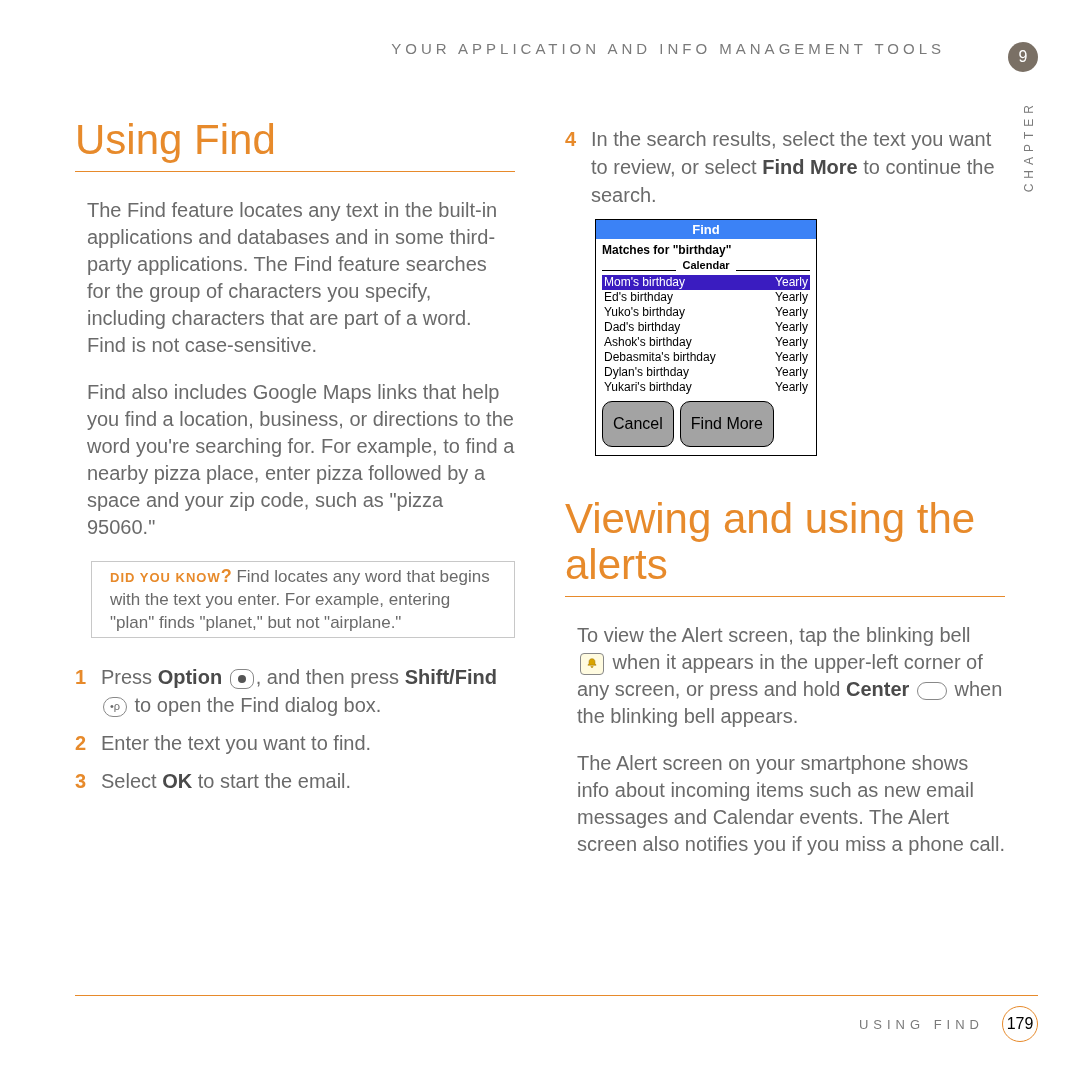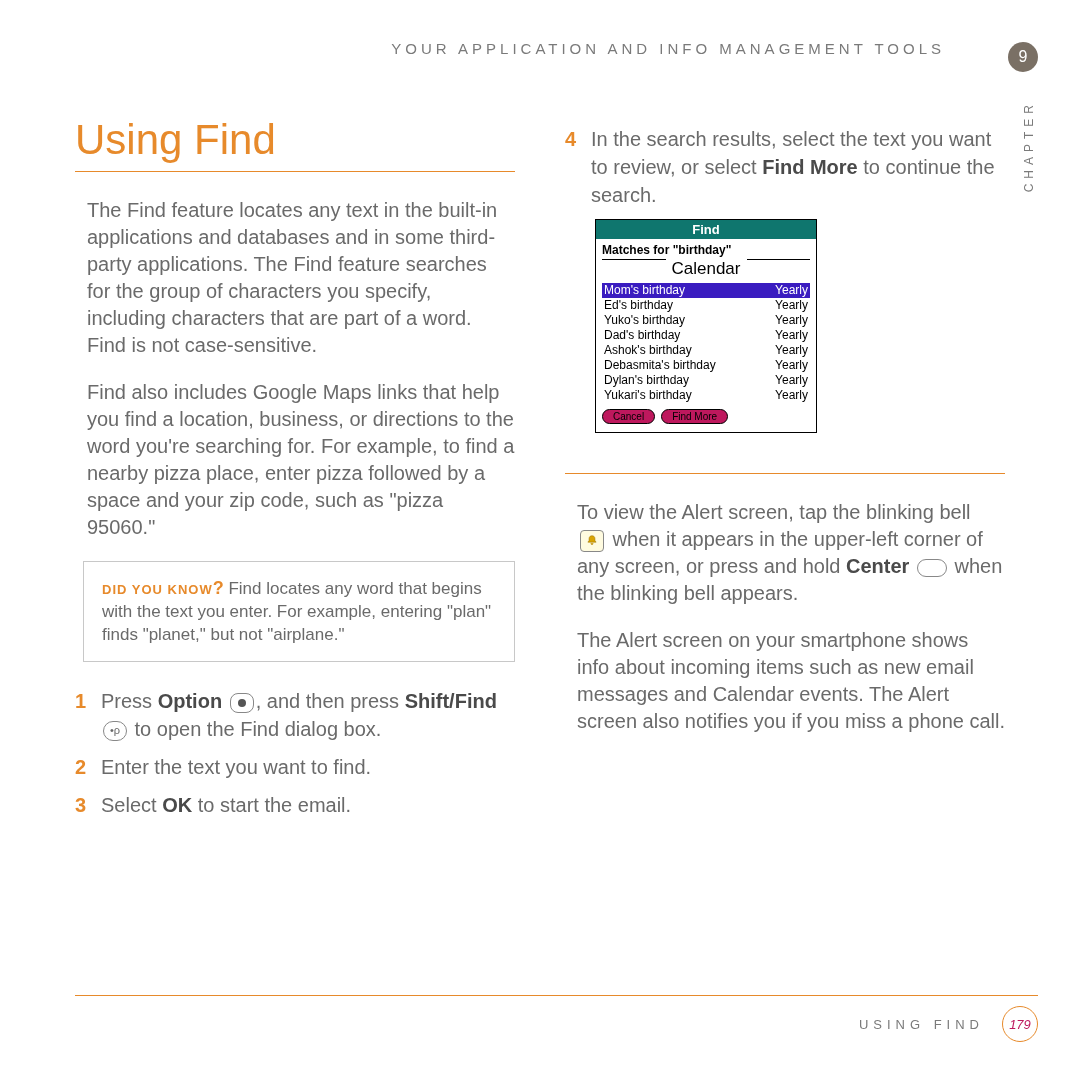--- a/index.html
+++ b/index.html
@@ -72,25 +72,25 @@
     margin-bottom: 25px;
   }
   p.body {
     font-size: 20px;
     line-height: 1.35;
     margin: 0 0 20px 12px;
     color: #6a6a6a;
   }
   .tipbox {
     border: 1px solid #c8c8c8;
-    padding: 14px 18px;
+    padding: 2px 18px;
     font-size: 17px;
     line-height: 1.35;
     color: #6a6a6a;
-    margin: 10px 0 25px 8px;
+    margin: 10px 0 25px 16px;
   }
   .tip-label {
     color: #e78a2b;
     font-size: 13px;
     letter-spacing: 1px;
     font-weight: bold;
   }
   .tip-q { color:#e78a2b; font-weight:bold; font-size:18px;}
   ol.steps {
     list-style: none;
@@ -140,42 +140,42 @@
   .find-dialog {
     width: 220px;
     border: 1px solid #000;
     font-family: Verdana, Arial, sans-serif;
     font-size: 13px;
     margin: 10px 0 40px 30px;
     background: #fff;
     color: #000;
   }
   .find-title {
-    background: #0f766e;
+    background: #3b82f6;
     color: #fff;
     text-align: center;
     font-weight: bold;
     padding: 2px 0;
   }
   .find-body { padding: 4px 6px 8px 6px; }
   .find-matches { font-weight: bold; font-size: 12px; margin-bottom: 2px;}
   .find-divider {
-    display:flex; align-items:flex-start; font-size:17px; margin:2px 0 4px 0;
+    display:flex; align-items:flex-end; font-size:11px; margin:2px 0 4px 0;font-weight:bold;
   }
   .find-divider::before, .find-divider::after {
     content:""; flex:1; height:1px; background:#000;
   }
   .find-divider span { padding:0 6px; }
   .find-rows { font-size:12px; line-height:1.25;}
   .find-row { display:flex; justify-content:space-between; padding:0 2px;gap:41px;}
   .find-row.selected { background:#3a1cc0; color:#fff; }
   .find-buttons { margin-top:6px; display:flex; gap:6px;}
   .find-btn {
     border:1px solid #000; border-radius:10px;
-    padding:1px 10px; font-size:10px; background:#be185d;
+    padding:13px 10px; font-size:16px; background:#a3a3a3;
   }
 
   .bell-icon {
     display:inline-flex; align-items:center; justify-content:center;
     width:22px; height:20px; border:1px solid #888; border-radius:4px;
     background:#fffbe0; vertical-align:middle; margin:0 3px;
   }
   .bell-icon svg { width:14px; height:14px; }
 
   .footer {
@@ -188,21 +188,21 @@
     justify-content:flex-end;
     align-items:center;
     gap:18px;
   }
   .footer .section-name {
     font-size:13px; letter-spacing:5px; color:#7a7a7a;
   }
   .footer .page-num {
     width:34px; height:34px; border:1px solid #e78a2b; border-radius:50%;
     display:flex; align-items:center; justify-content:center;
-    font-size:13px; color:#be185d;font-style:italic;
+    font-size:16px; color:#000000;
   }
 </style>
 </head>
 <body>
 
 <div class="page">
   <div class="running-head">YOUR APPLICATION AND INFO MANAGEMENT TOOLS</div>
   <div class="chapter-badge">9</div>
   <div class="vertical-chapter">CHAPTER</div>
 
@@ -296,20 +296,21 @@
                 <span>Yearly</span>
               </div>
             </div>
           <div class="find-buttons">
             <div class="find-btn">Cancel</div>
             <div class="find-btn">Find More</div>
           </div>
         </div>
       </div>
 
+      <h1 class="section">Viewing and using the alerts</h1>
       <div class="rule-orange"></div>
 
       <p class="body">
         <span>To view the Alert screen, tap the blinking bell </span>
         <span class="bell-icon">
           <svg viewBox="0 0 24 24">
               <path fill="#d9a400" stroke="#a07400" stroke-width="1" d="M12 3c-3 0-5 2-5 5v3l-2 3h14l-2-3V8c0-3-2-5-5-5zM10 16a2 2 0 0 0 4 0"></path>
             </svg>
         </span>
         <span> when it appears in the upper-left corner of any screen, or press and hold </span>

